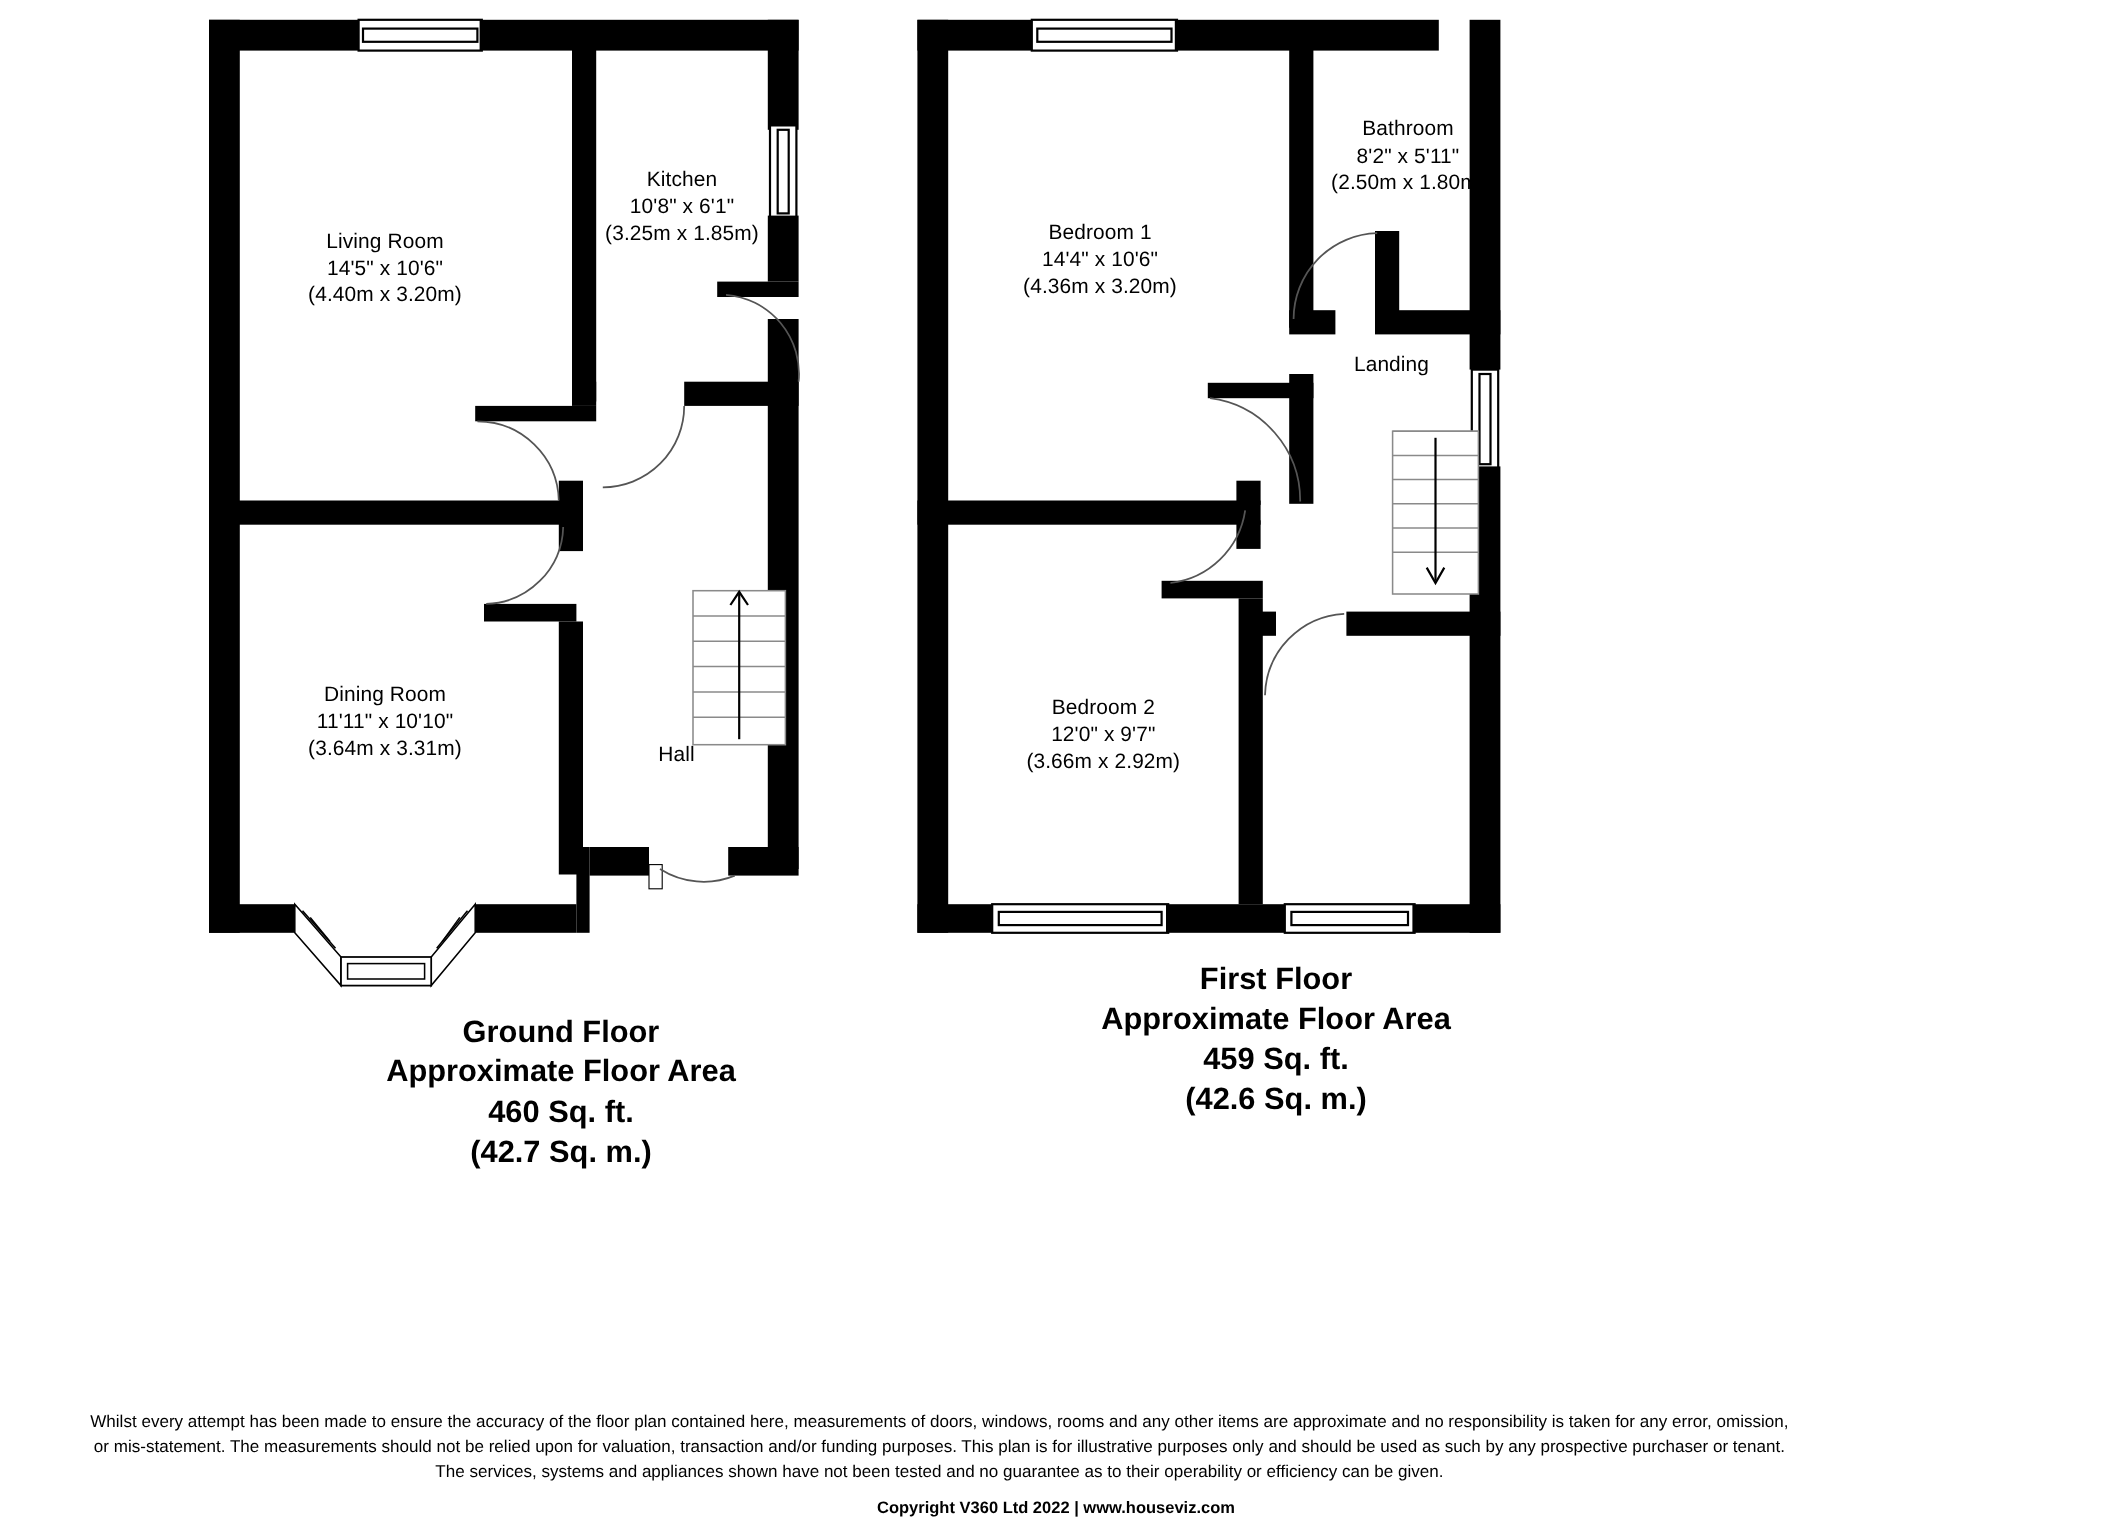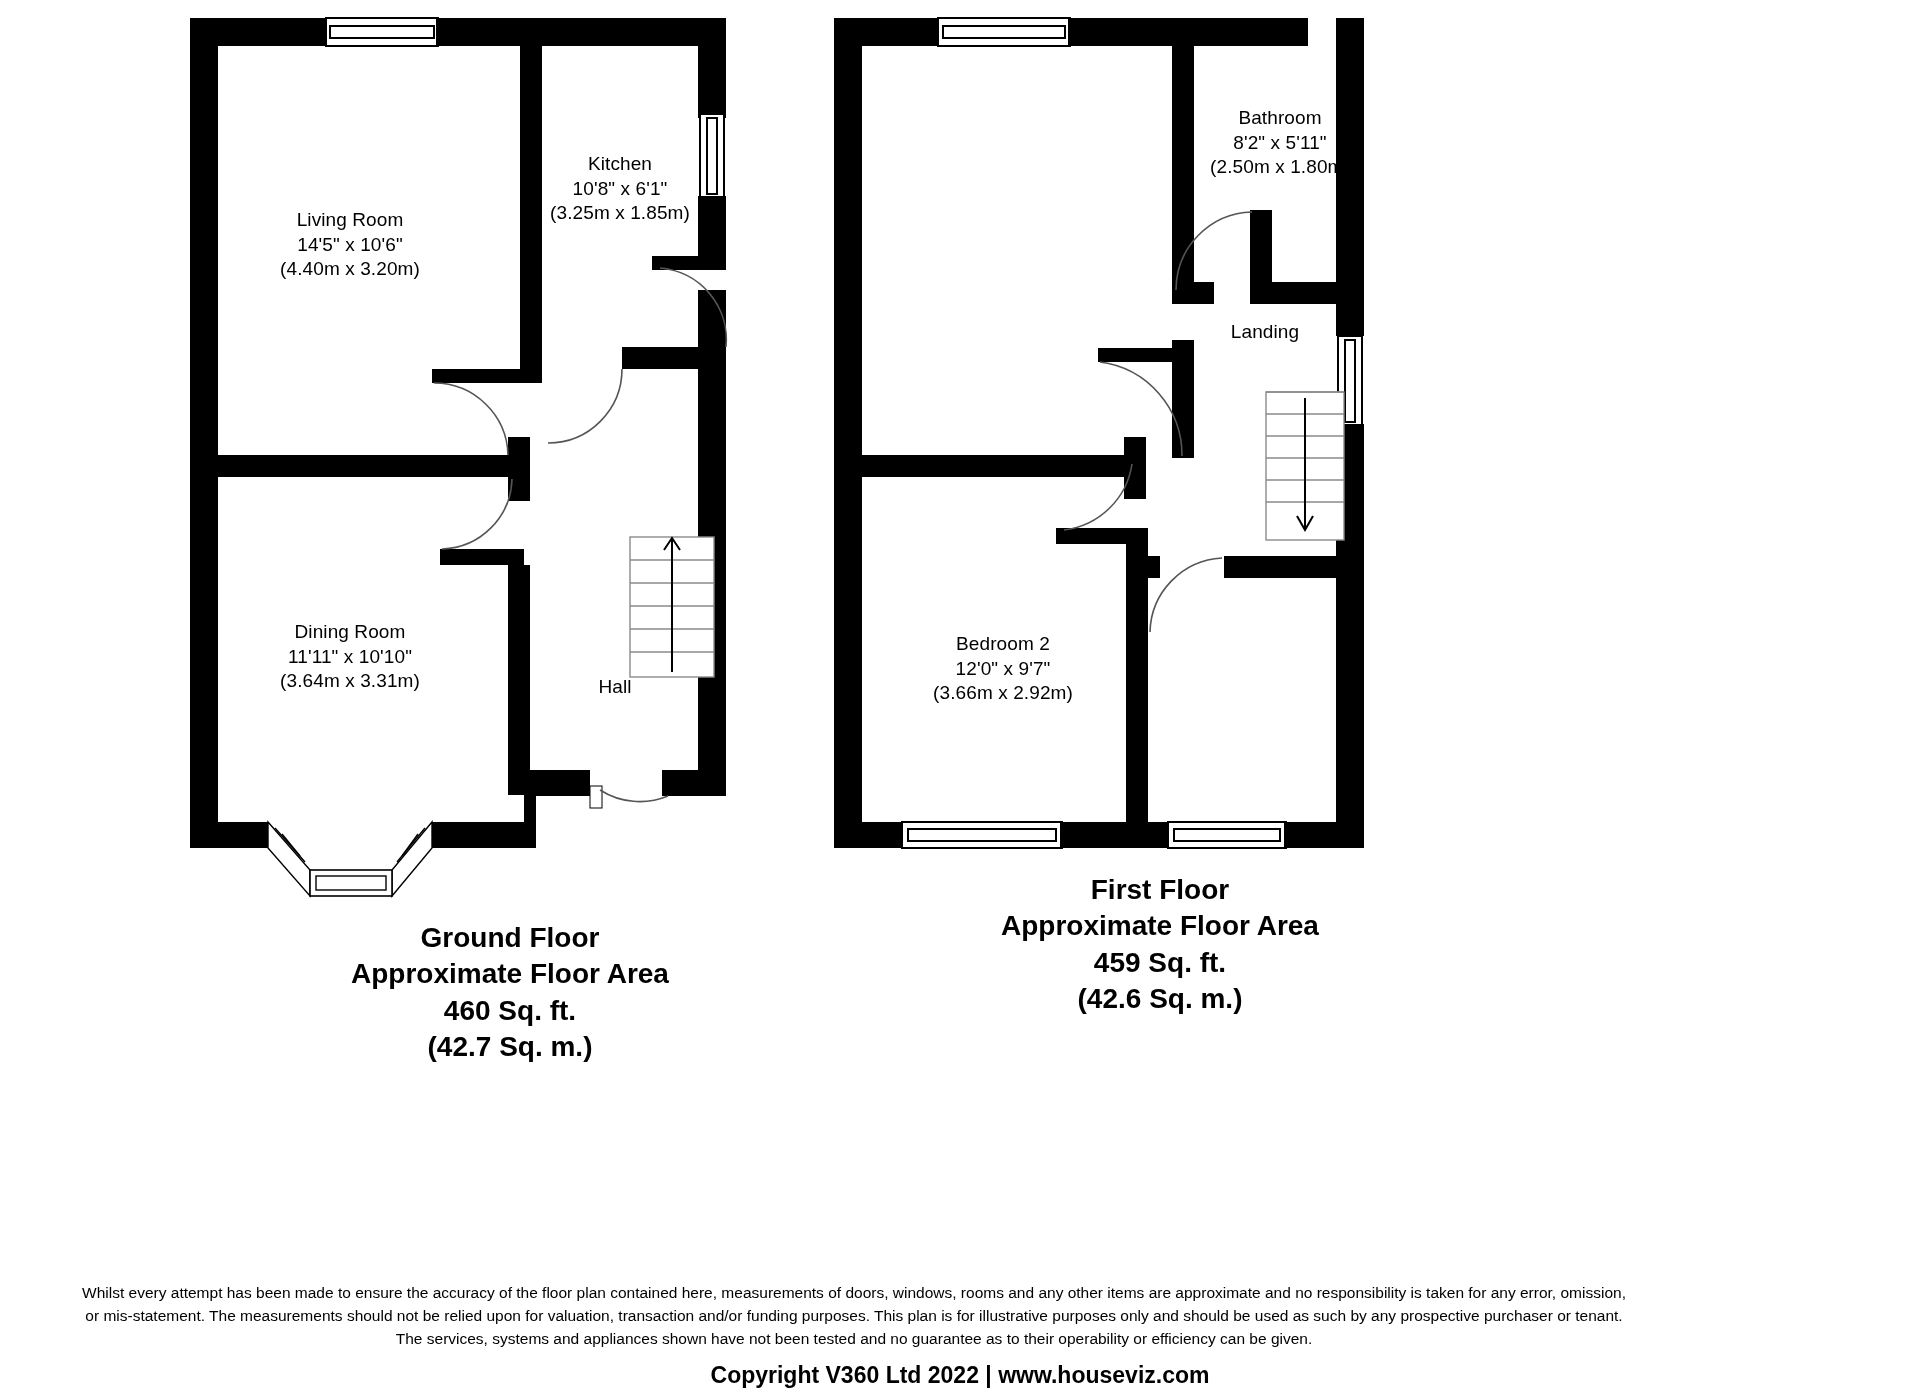--- a/index.html
+++ b/index.html
@@ -69,21 +69,21 @@
     line-height: 1.48;
     color: #000;
   }
   #disclaimer p { margin: 0; }
   #copyright-line {
     position: absolute;
     left: 0;
     top: 1362px;
     width: 1920px;
     text-align: center;
-    font-size: 23px;
+    font-size: 15px;
     font-weight: bold;
     color: #000;
   }
 </style>
 </head>
 <body>
 
 <div class="page">
 
   <div class="plan" id="ground-floor-plan">
@@ -272,20 +272,25 @@
         <line x1="446" y1="480" x2="524" y2="480"></line>
         <line x1="446" y1="502" x2="524" y2="502"></line>
         <g stroke="#000" stroke-width="2">
           <line x1="485" y1="398" x2="485" y2="528"></line>
           <polyline points="477,516 485,530 493,516"></polyline>
         </g>
       </g>
     </svg>
   </div>
 
+  <div class="room-label" style="left:855px; top:200px; width:290px;">
+    <span class="nm">Bedroom 1</span>
+    <span class="d1">14'4" x 10'6"</span>
+    <span class="d2">(4.36m x 3.20m)</span>
+  </div>
 
   <div class="room-label" style="left:1160px; top:106px; width:240px;">
     <span class="nm">Bathroom</span>
     <span class="d1">8'2" x 5'11"</span>
     <span class="d2">(2.50m x 1.80m)</span>
   </div>
 
   <div class="room-label" style="left:1175px; top:320px; width:180px;">
     <span class="nm">Landing</span>
   </div>

